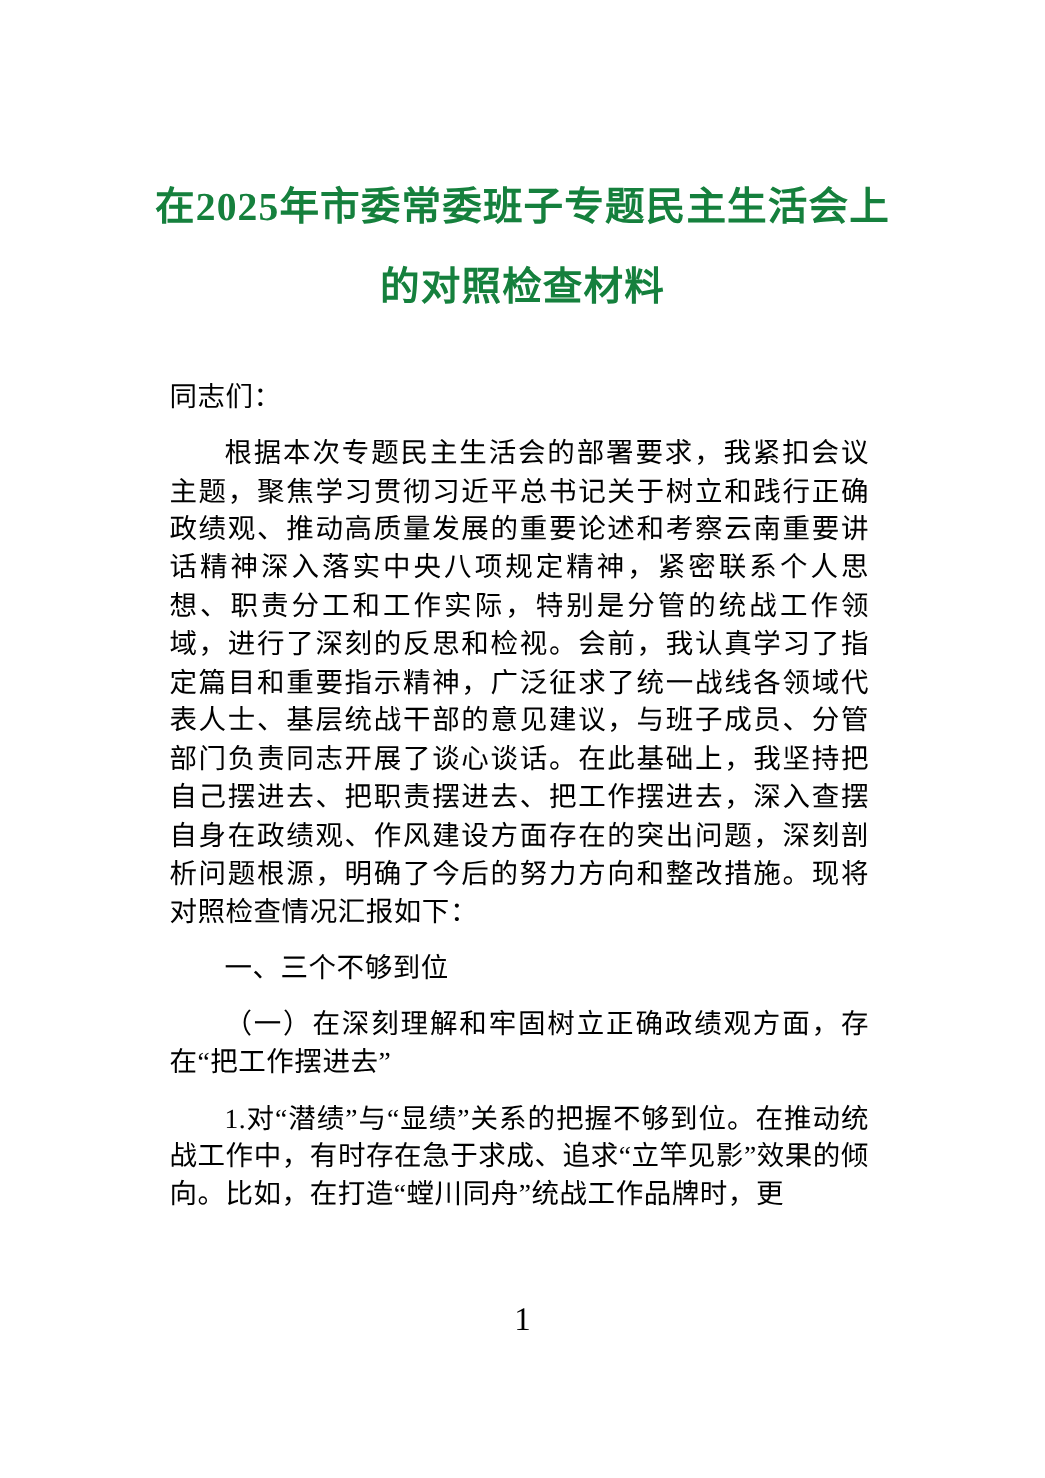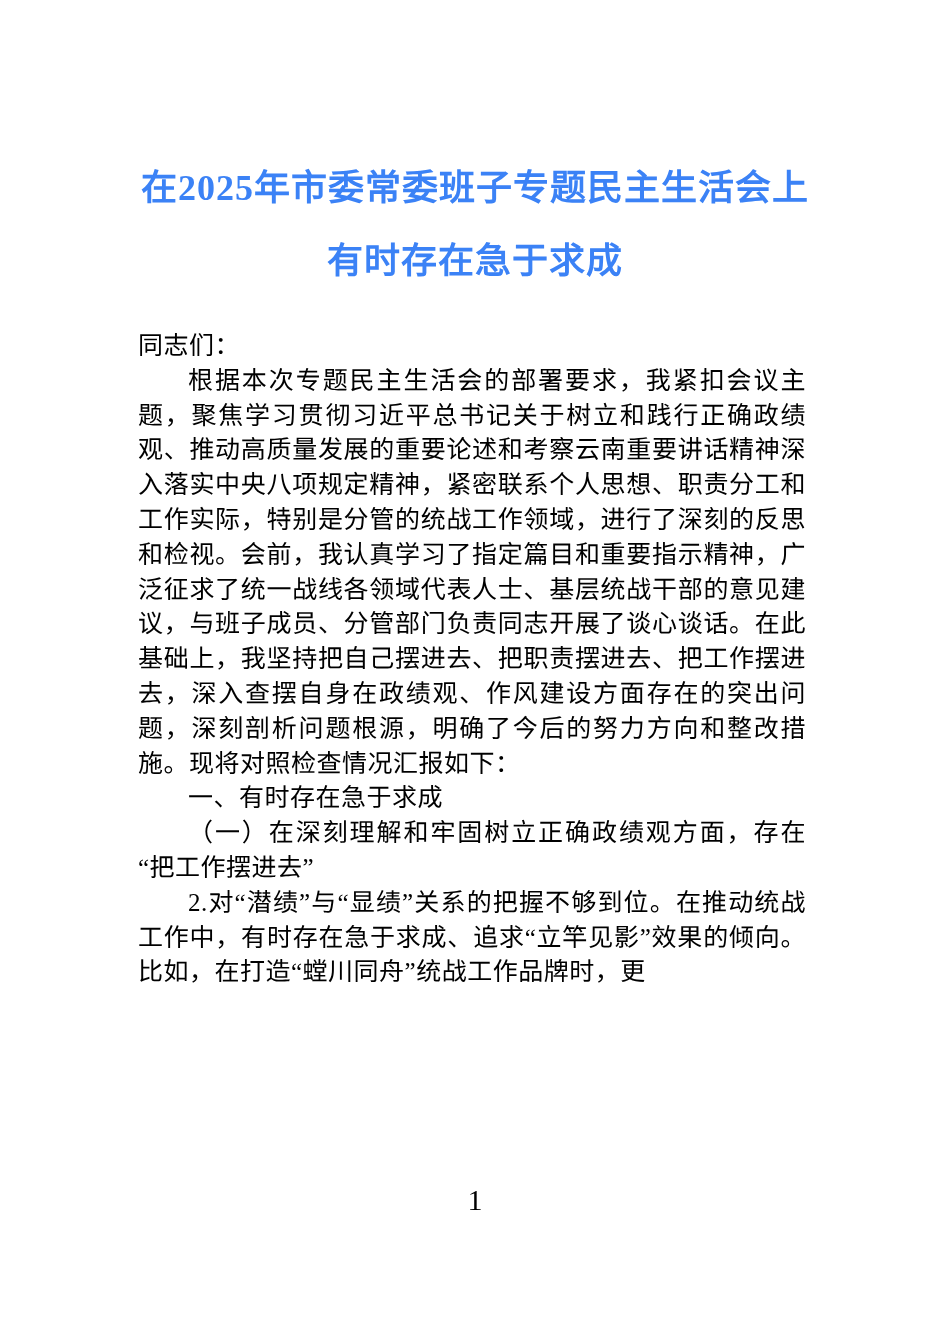--- a/index.html
+++ b/index.html
@@ -19,36 +19,36 @@
   .doc-title {
     position: absolute;
     left: 130px;
     top: 152px;
     width: 690px;
     text-align: center;
     font-size: 36px;
     font-weight: 700;
     line-height: 73px;
     letter-spacing: 1px;
-    color: #3b82f6;
+    color: #15803d;
   }
   .doc-body {
     position: absolute;
     left: 138px;
     top: 329px;
     width: 668px;
     font-size: 25px;
     line-height: 34.8px;
     letter-spacing: 0.5px;
     text-align: justify;
     text-justify: inter-ideograph;
     color: #000000;
   }
   .doc-body p {
-    margin: 0;
+    margin: 16px;
     padding: 0;
     text-indent: 2em;
   }
   .doc-body p.salutation {
     text-indent: 0;
   }
   .page-footer {
     position: absolute;
     left: 0;
     top: 1183px;
@@ -59,28 +59,28 @@
     color: #000000;
   }
 </style>
 </head>
 <body>
 
 <div class="page">
 
   <div class="doc-title">
     <div>在2025年市委常委班子专题民主生活会上</div>
-    <div>有时存在急于求成</div>
+    <div>的对照检查材料</div>
   </div>
 
   <div class="doc-body">
       <p class="salutation">同志们：</p>
       <p class="paragraph">根据本次专题民主生活会的部署要求，我紧扣会议主题，聚焦学习贯彻习近平总书记关于树立和践行正确政绩观、推动高质量发展的重要论述和考察云南重要讲话精神深入落实中央八项规定精神，紧密联系个人思想、职责分工和工作实际，特别是分管的统战工作领域，进行了深刻的反思和检视。会前，我认真学习了指定篇目和重要指示精神，广泛征求了统一战线各领域代表人士、基层统战干部的意见建议，与班子成员、分管部门负责同志开展了谈心谈话。在此基础上，我坚持把自己摆进去、把职责摆进去、把工作摆进去，深入查摆自身在政绩观、作风建设方面存在的突出问题，深刻剖析问题根源，明确了今后的努力方向和整改措施。现将对照检查情况汇报如下：</p>
-      <p class="heading">一、有时存在急于求成</p>
+      <p class="heading">一、三个不够到位</p>
       <p class="subheading">（一）在深刻理解和牢固树立正确政绩观方面，存在“把工作摆进去”</p>
-      <p class="paragraph">2.对“潜绩”与“显绩”关系的把握不够到位。在推动统战工作中，有时存在急于求成、追求“立竿见影”效果的倾向。比如，在打造“螳川同舟”统战工作品牌时，更</p>
+      <p class="paragraph">1.对“潜绩”与“显绩”关系的把握不够到位。在推动统战工作中，有时存在急于求成、追求“立竿见影”效果的倾向。比如，在打造“螳川同舟”统战工作品牌时，更</p>
     </div>
 
   <div class="page-footer">
     <span>1</span>
   </div>
 
 </div>
 
 </body></html>

